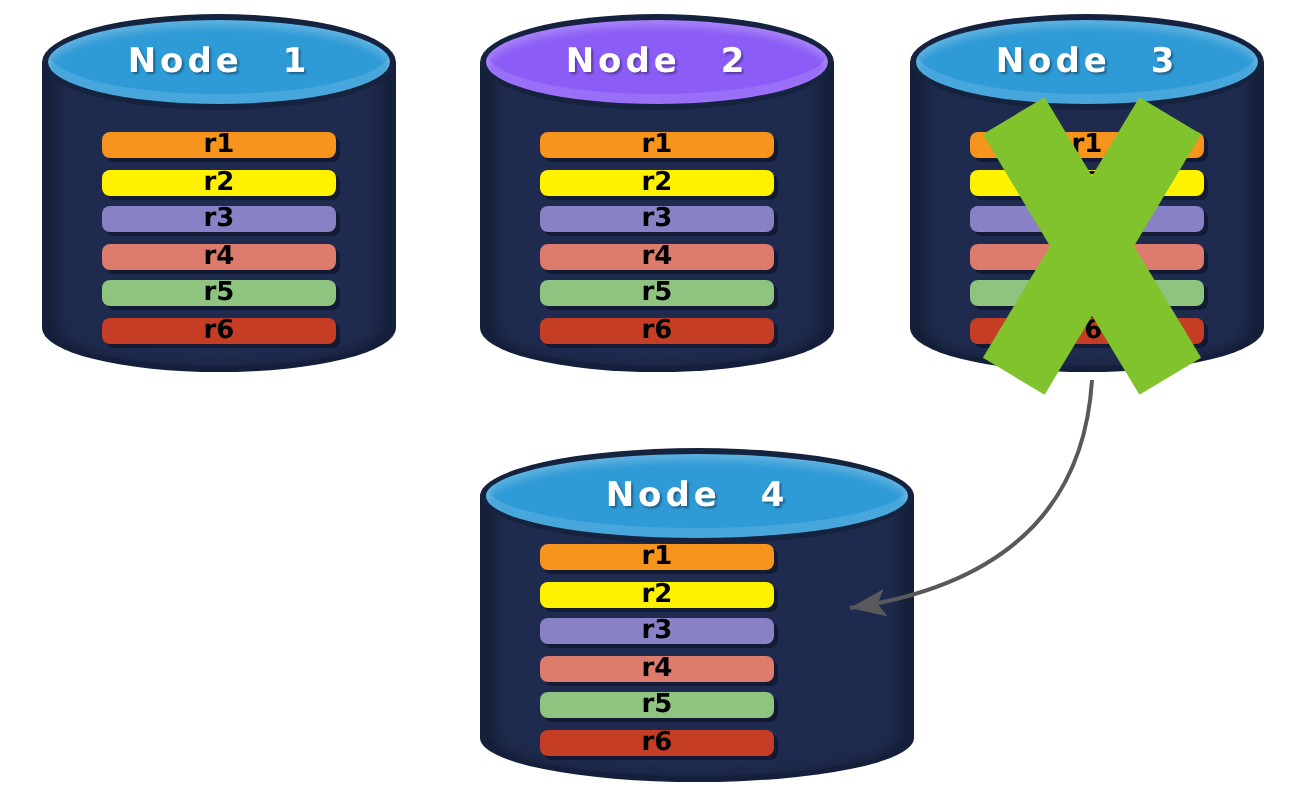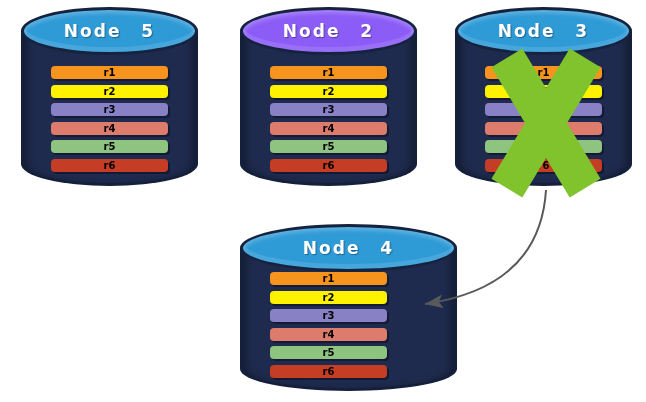--- a/index.html
+++ b/index.html
@@ -57,21 +57,21 @@
   }
   .node-4 .rows { top: 48px; }
   .row {
     height: 13px;
     margin-bottom: 5.6px;
     border-radius: 4px;
     display: flex; align-items: center; justify-content: center;
     box-shadow: 2px 2px 0 rgba(9,13,31,0.55);
   }
   .row-label {
-    font-size: 10px;
+    font-size: 13px;
     font-weight: bold;
     color: #000000;
     line-height: 13px;
   }
 
   
   .fail-x { position: absolute; left: 0; top: 0; z-index: 5; }
   .x-bar {
     position: absolute;
     left: 528px; top: 47px;
@@ -90,21 +90,21 @@
   }
 </style>
 </head>
 <body>
 
 <div class="canvas">
 
   <div class="node node-1">
     <div class="cyl-body" style="background: rgb(31, 43, 78);"></div>
     <div class="cyl-top" style="background: rgb(46, 154, 214);">
-      <span class="node-label">Node 5</span>
+      <span class="node-label">Node 1</span>
     </div>
     <div class="rows">
       <div class="row" style="background: rgb(247, 148, 30);">
           <span class="row-label">r1</span>
         </div>
       <div class="row" style="background: rgb(255, 242, 0);">
           <span class="row-label">r2</span>
         </div>
       <div class="row" style="background: rgb(137, 129, 197);">
           <span class="row-label">r3</span>

